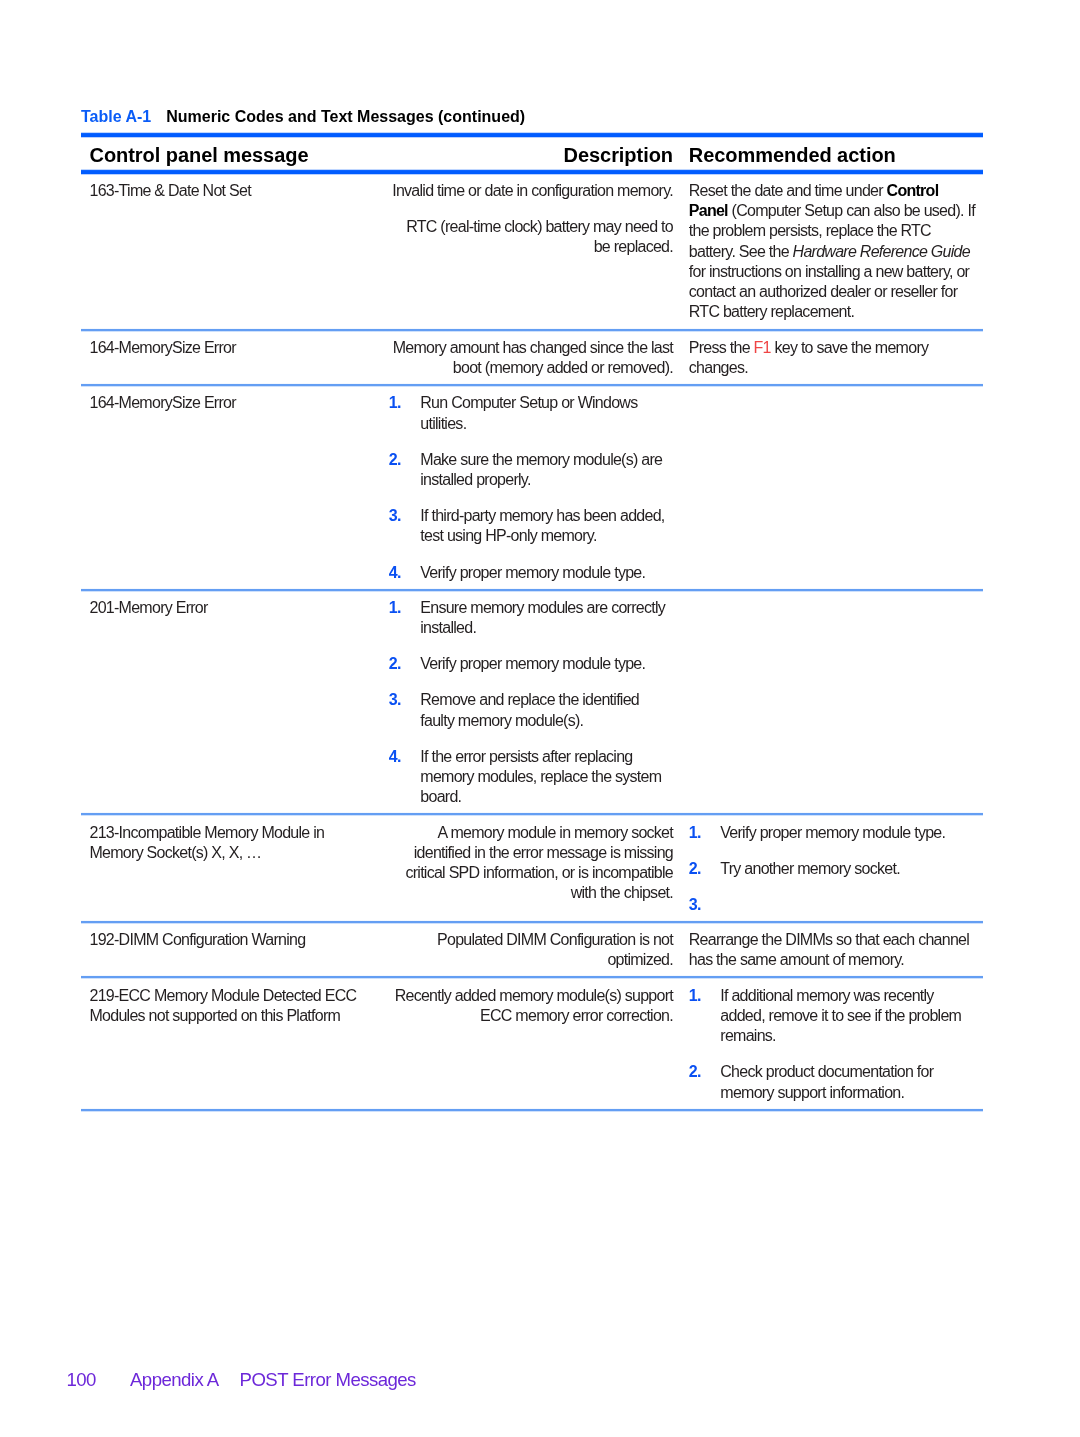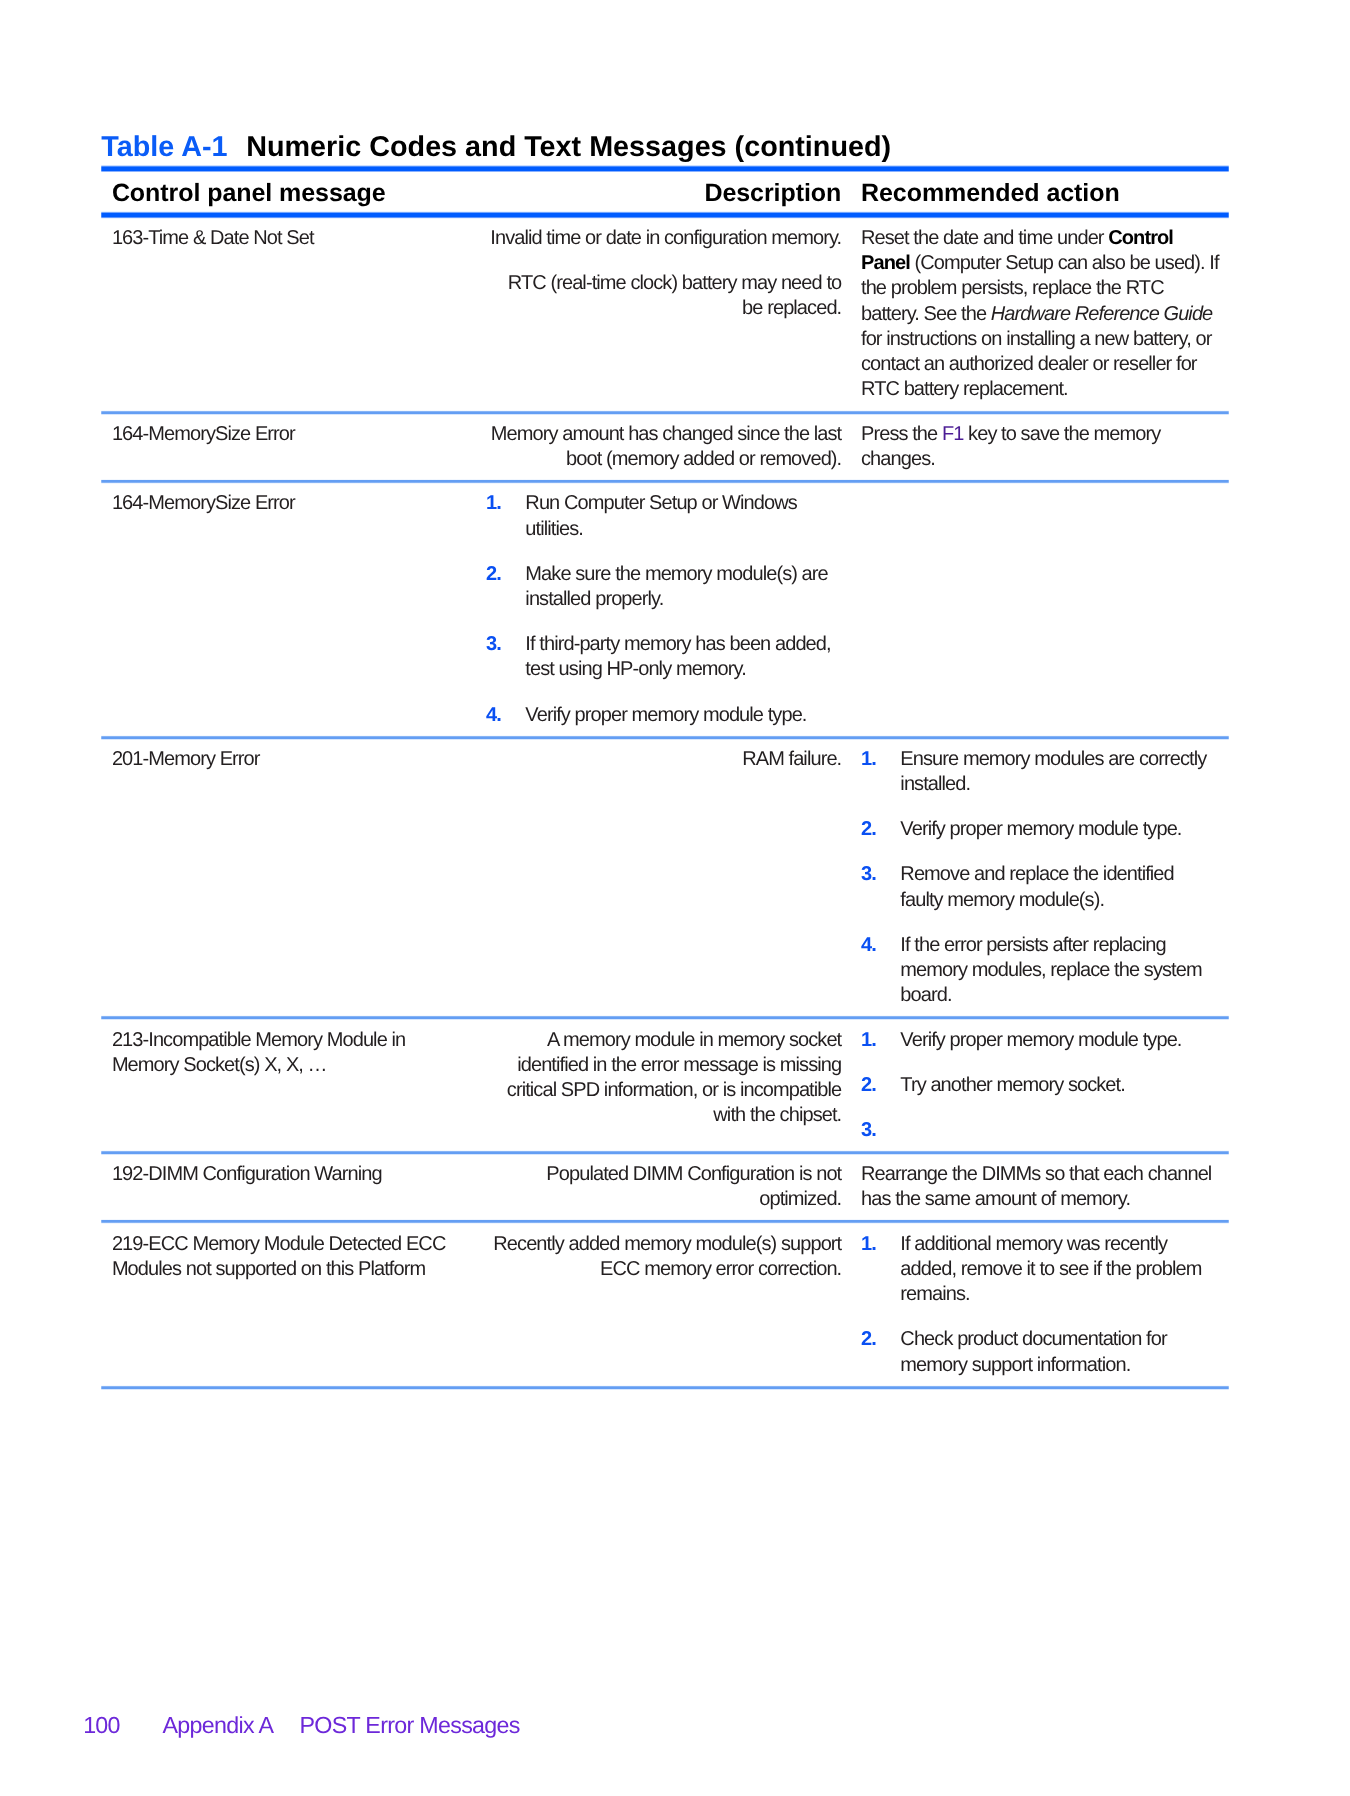--- a/index.html
+++ b/index.html
@@ -1,18 +1,18 @@
 <!DOCTYPE html>
 <html><head>
 <meta charset="utf-8">
 <style>
   html,body{margin:0;padding:0;background:#ffffff;}
   body{width:1080px;height:1437px;font-family:"Liberation Sans",sans-serif;color:#231f20;-webkit-font-smoothing:antialiased;}
   .page{position:relative;width:1080px;height:1437px;overflow:hidden;background:#fff;}
-  .tbl-caption{position:absolute;left:81px;top:107.3px;font-size:23px;font-weight:bold;white-space:nowrap;line-height:20px;}
+  .tbl-caption{position:absolute;left:81px;top:107.3px;font-size:16px;font-weight:bold;white-space:nowrap;line-height:20px;}
   .tbl-caption .num{color:#0a5cf7;}
   .tbl-caption .ttl{color:#000;margin-left:15px;}
   .table{position:absolute;left:81px;top:132.5px;width:902px;}
   .rule-top,.rule-mid{height:6px;margin:-1px 0;position:relative;background:linear-gradient(to bottom,rgba(0,94,255,0) 0%,rgba(90,150,255,0.65) 14%,rgba(0,92,255,1) 26%,rgba(0,92,255,1) 76%,rgba(120,165,255,0.75) 88%,rgba(0,94,255,0) 100%);}
   .rule-row{height:4px;margin:-1px 0 -1px 0;position:relative;background:linear-gradient(to bottom,rgba(107,165,245,0) 0%,rgba(107,165,245,0.10) 18%,rgba(100,158,243,1) 34%,rgba(100,158,243,1) 70%,rgba(140,184,248,0.55) 84%,rgba(107,165,245,0) 100%);}
   .hdr{display:flex;font-size:20px;letter-spacing:-0.05px;font-weight:bold;color:#000;height:33px;align-items:flex-start;padding-top:7.3px;box-sizing:border-box;}
   .row{display:flex;font-size:16px;letter-spacing:-0.73px;line-height:20.3px;padding:7.2px 0 5.8px 0;box-sizing:border-box;}
   .c1{flex:0 0 300px;width:300px;padding-right:17.5px;box-sizing:border-box;}
   .c2{flex:0 0 300px;width:300px;padding-right:8px;box-sizing:border-box;}
   .c3{flex:0 0 302px;width:302px;padding-right:5.5px;box-sizing:border-box;}
@@ -21,21 +21,21 @@
   .c3{padding-left:7.8px;}
   p{margin:0 0 15.6px 0;}
   p:last-child{margin-bottom:0;}
   ol.ol{list-style:none;margin:0;padding:0;}
   ol.ol li{display:flex;margin-bottom:15.8px;}
   ol.ol li:last-child{margin-bottom:0;}
   ol.ol .n{color:#0a50f2;font-weight:bold;flex:0 0 31.5px;width:31.5px;}
   ol.ol .txt{flex:0 0 251px;width:251px;}
   em{}
   b{font-weight:bold;color:#000;}
-  .kbd{color:#4c1d95;}
+  .kbd{color:#ef4444;}
   .footer{position:absolute;left:66.5px;top:1369px;font-size:18.6px;letter-spacing:-0.55px;color:#6d28d9;white-space:nowrap;}
   .footer .pg{display:inline-block;width:63.5px;}
   .footer .apx{display:inline-block;margin-right:21px;}
 </style>
 </head>
 <body>
 
 <div class="page">
 
   <div class="tbl-caption">
@@ -98,23 +98,20 @@
                 <span class="n">4.</span>
                 <span class="txt">Verify proper memory module type.</span>
               </li>
             </ol>
           </div>
         </div>
         <div class="rule-row"></div>
         <div class="row">
           <div class="c1">
             <p>201-Memory Error</p>
-          </div>
-          <div class="c2">
-            <p>RAM failure.</p>
           </div>
           <div class="c3">
             <ol class="ol">
               <li>
                 <span class="n">1.</span>
                 <span class="txt">Ensure memory modules are correctly installed.</span>
               </li>
               <li>
                 <span class="n">2.</span>
                 <span class="txt">Verify proper memory module type.</span>

